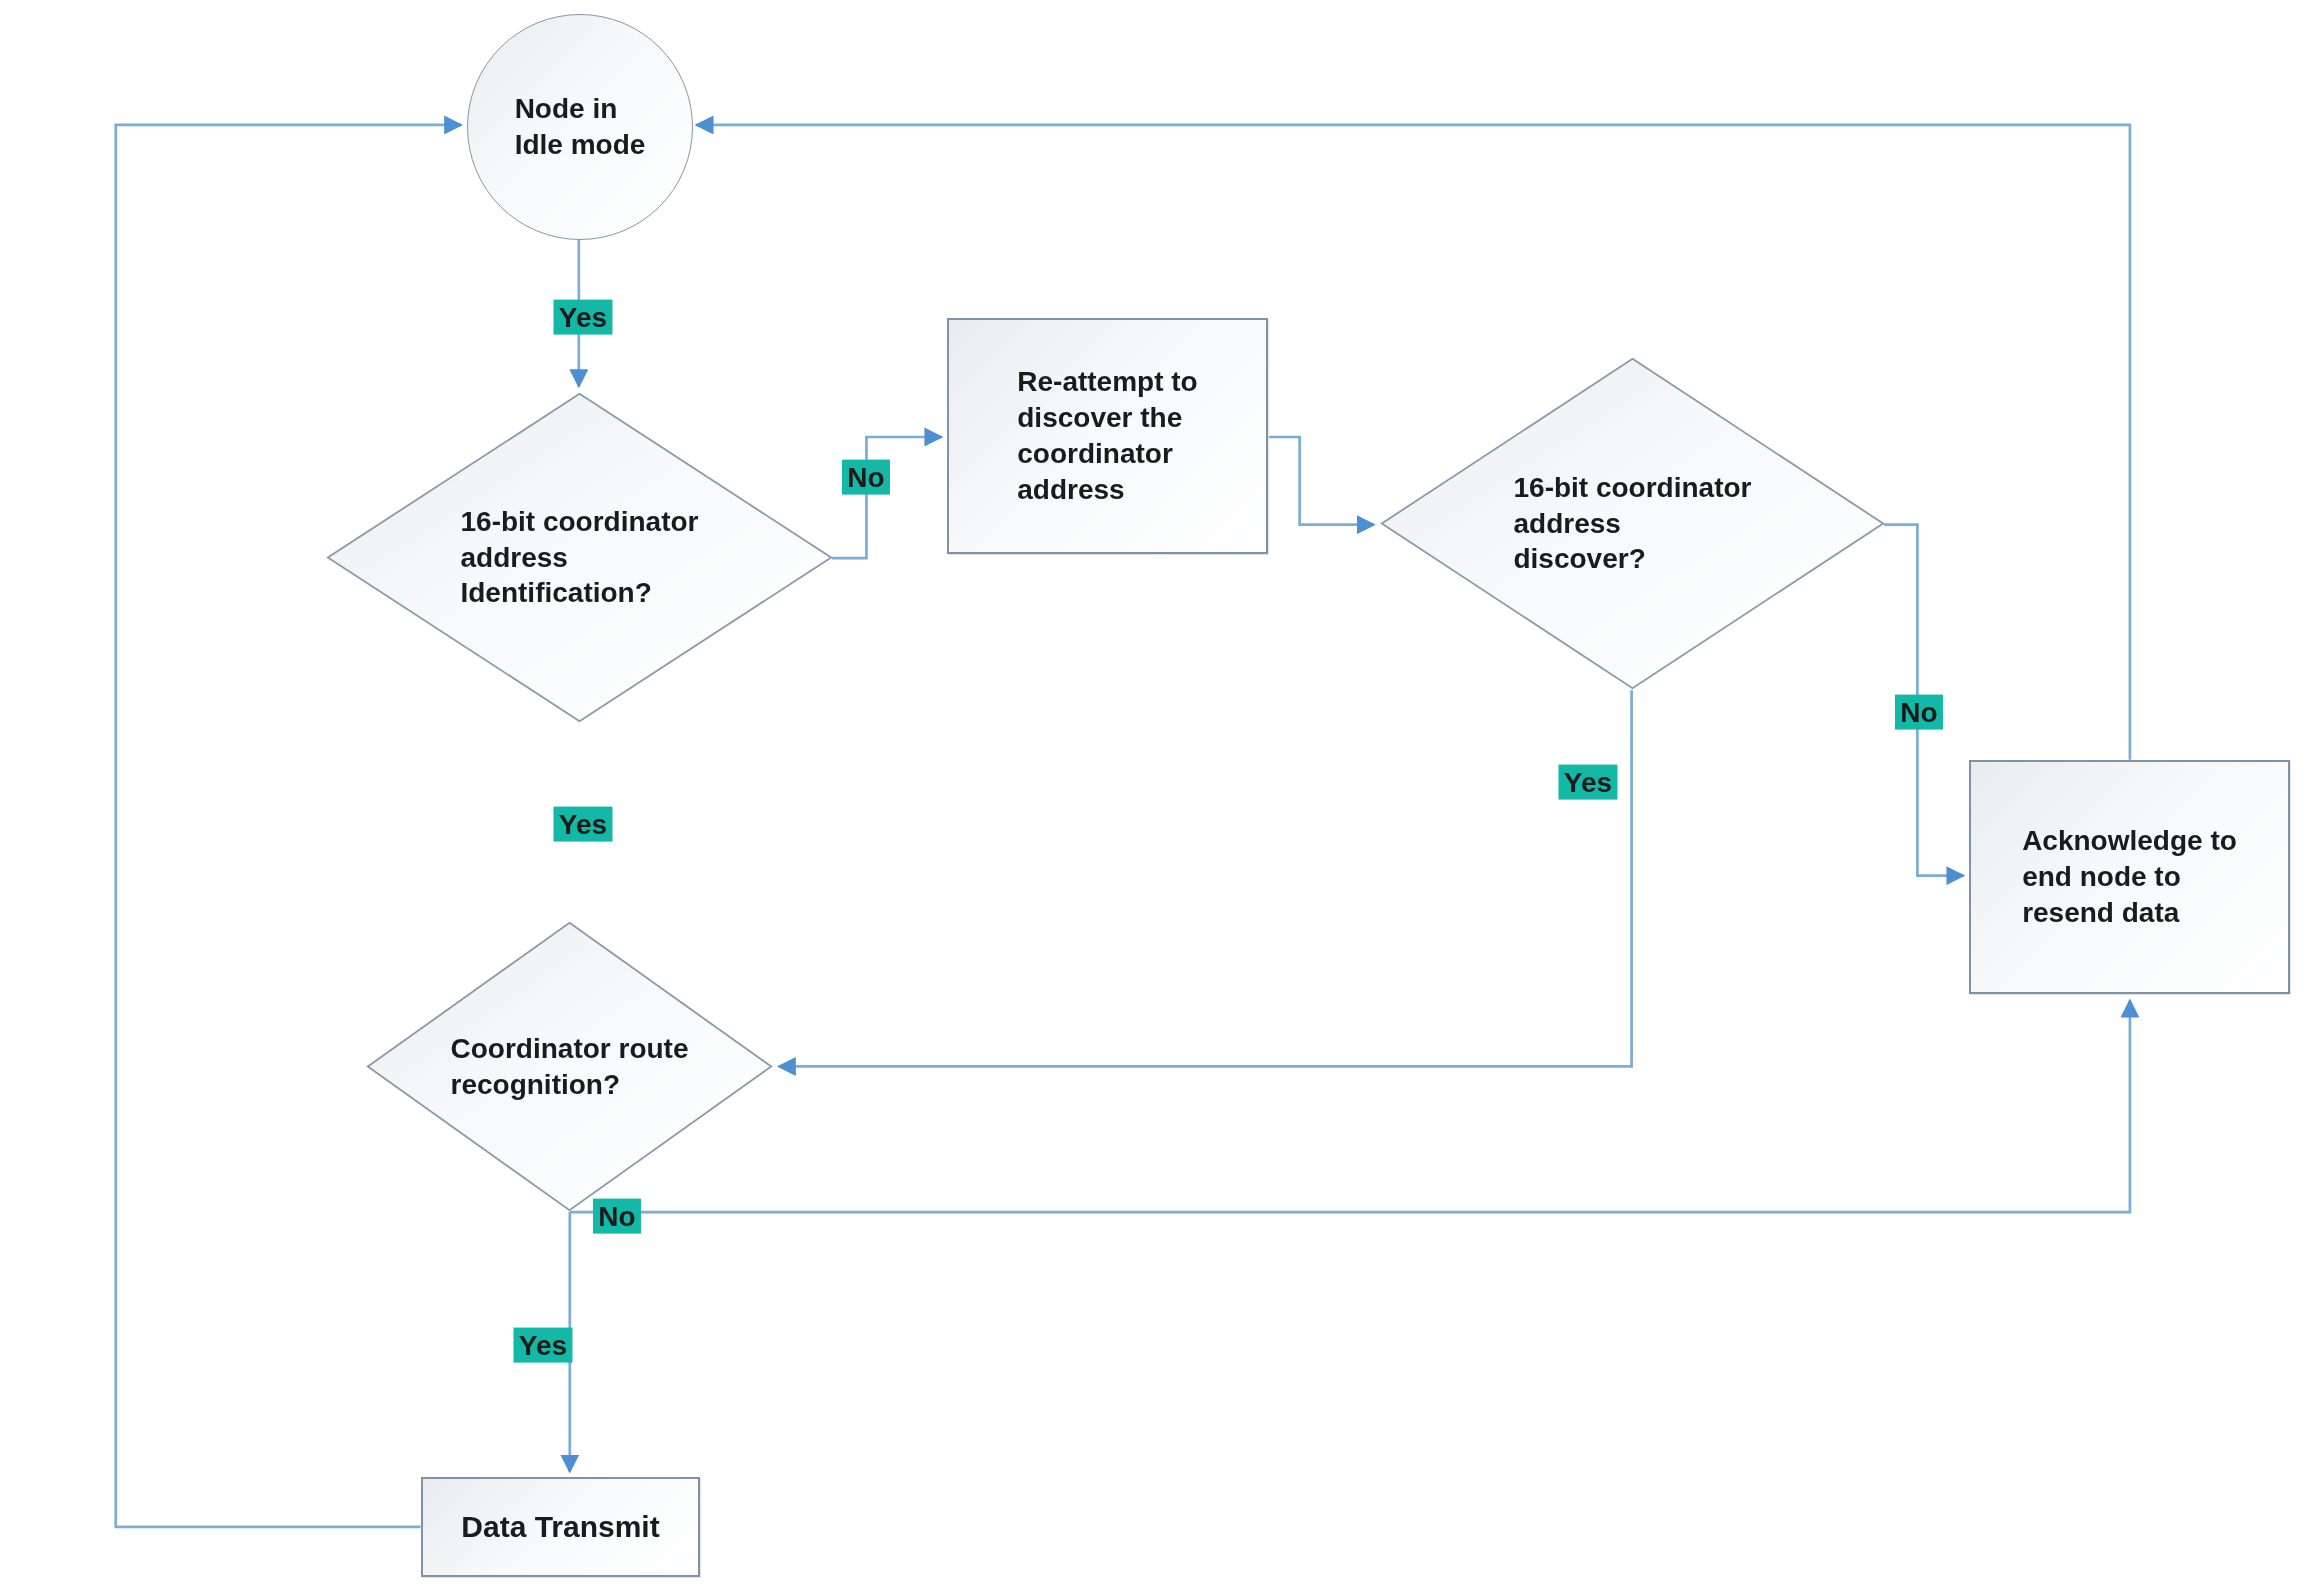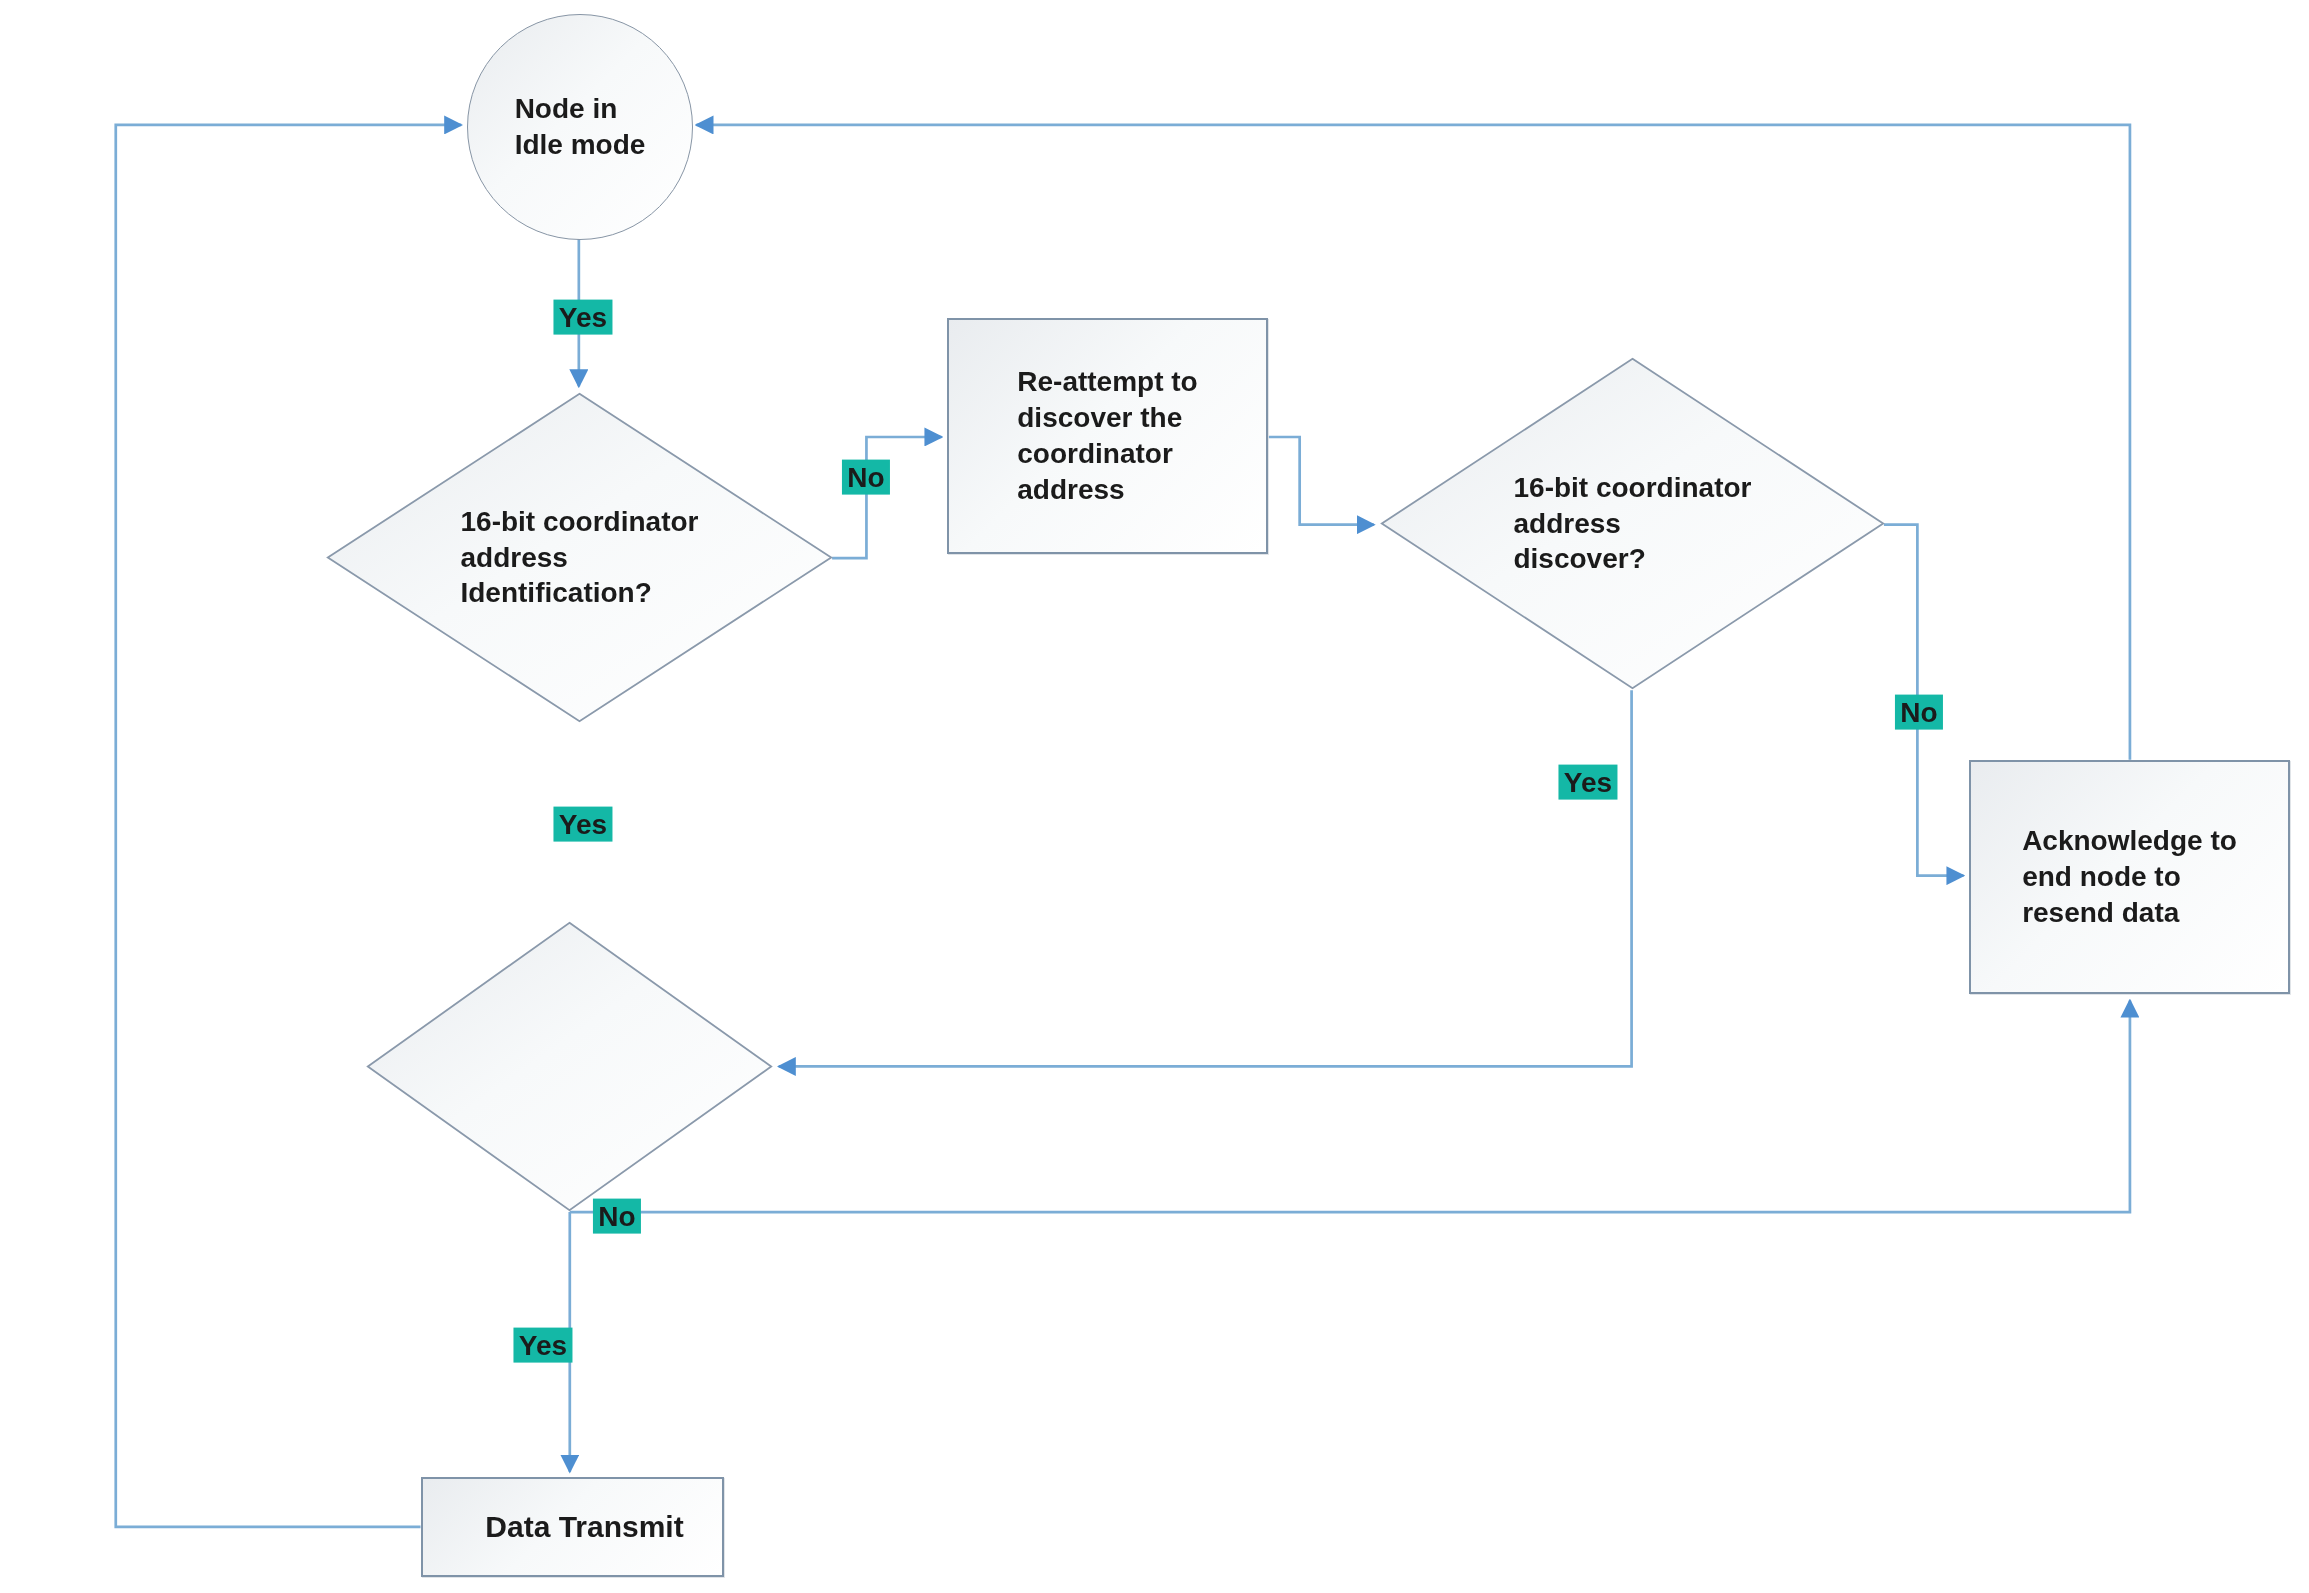--- a/index.html
+++ b/index.html
@@ -127,23 +127,25 @@
   <div class="node rect-node shape-fill" style="left:1969px; top:760px; width:317px; height:230px;">
     <span>Acknowledge to
 end node to
 resend data</span>
   </div>
 
   <div class="node diamond-node" style="left:366px; top:921px; width:407px; height:291px;">
     <svg viewBox="0 0 450 322" preserveAspectRatio="none">
       <polygon points="225,2 448,161 225,320 2,161" fill="url(#shapeGrad)" stroke="#8a99ab" stroke-width="2"></polygon>
     </svg>
+    <span class="dtext">Coordinator route
+recognition?</span>
   </div>
 
-  <div class="node rect-node shape-fill" style="left:421px; top:1477px; width:275px; height:96px; font-size:30px;padding-left:24px;">
+  <div class="node rect-node shape-fill" style="left:421px; top:1477px; width:275px; height:96px; font-size:30px;">
     <span>Data Transmit</span>
   </div>
 
   <div class="edge-label" style="left:583px; top:317px;">Yes</div>
   <div class="edge-label" style="left:866px; top:477px;">No</div>
   <div class="edge-label" style="left:583px; top:824px;">Yes</div>
   <div class="edge-label" style="left:1588px; top:782px;">Yes</div>
   <div class="edge-label" style="left:1919px; top:712px;">No</div>
   <div class="edge-label" style="left:617px; top:1216px;">No</div>
   <div class="edge-label" style="left:543px; top:1345px;">Yes</div>

